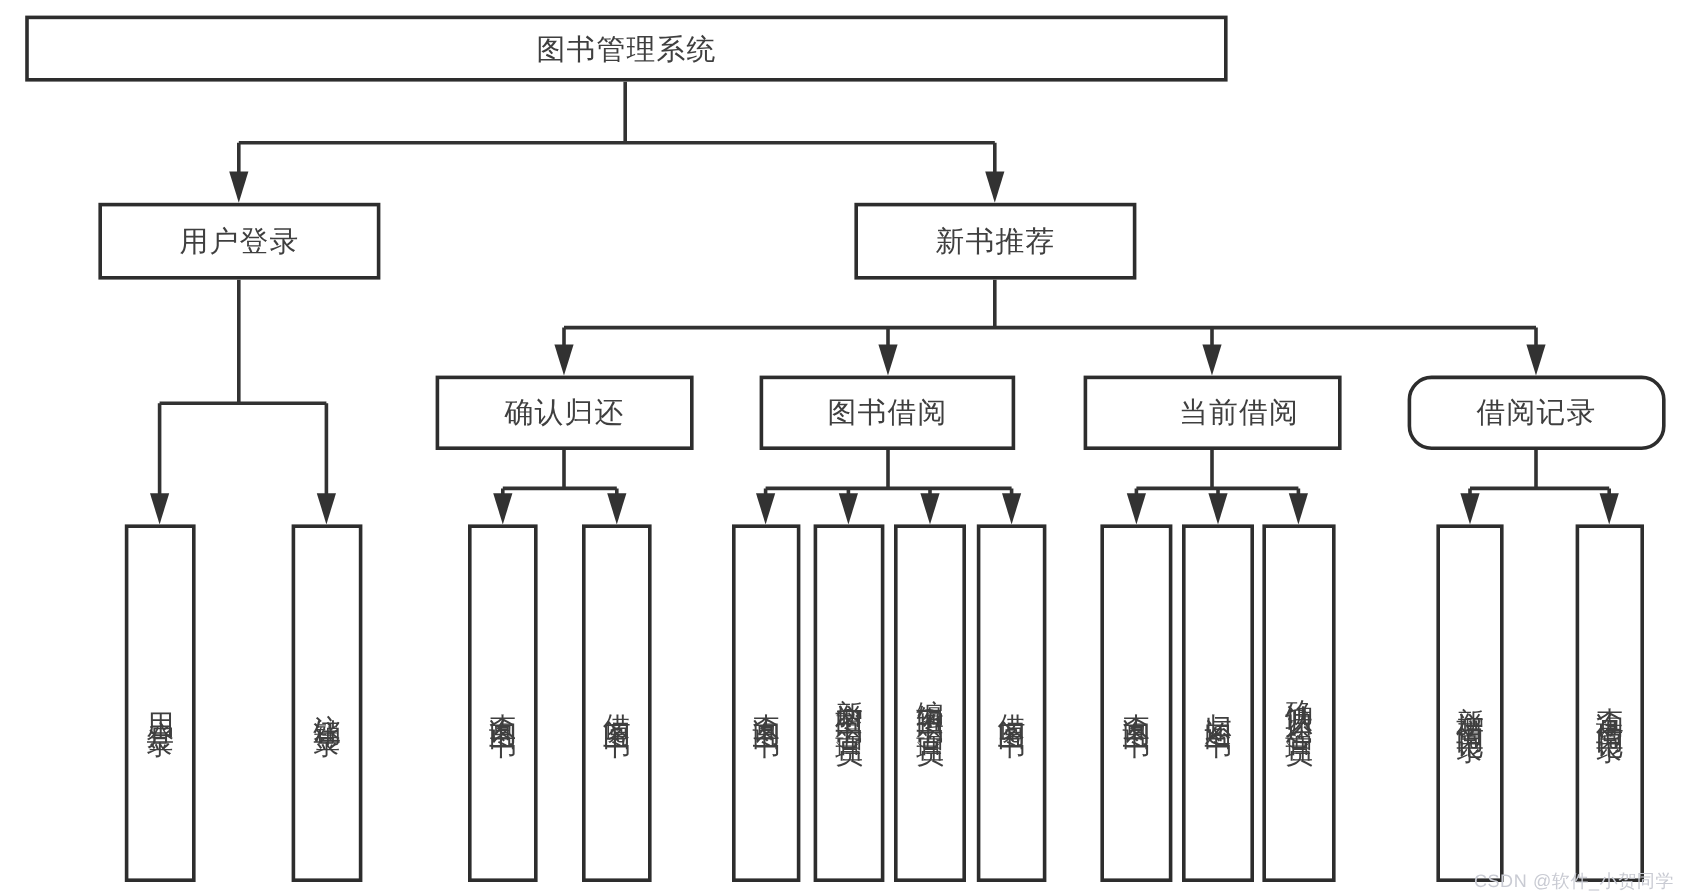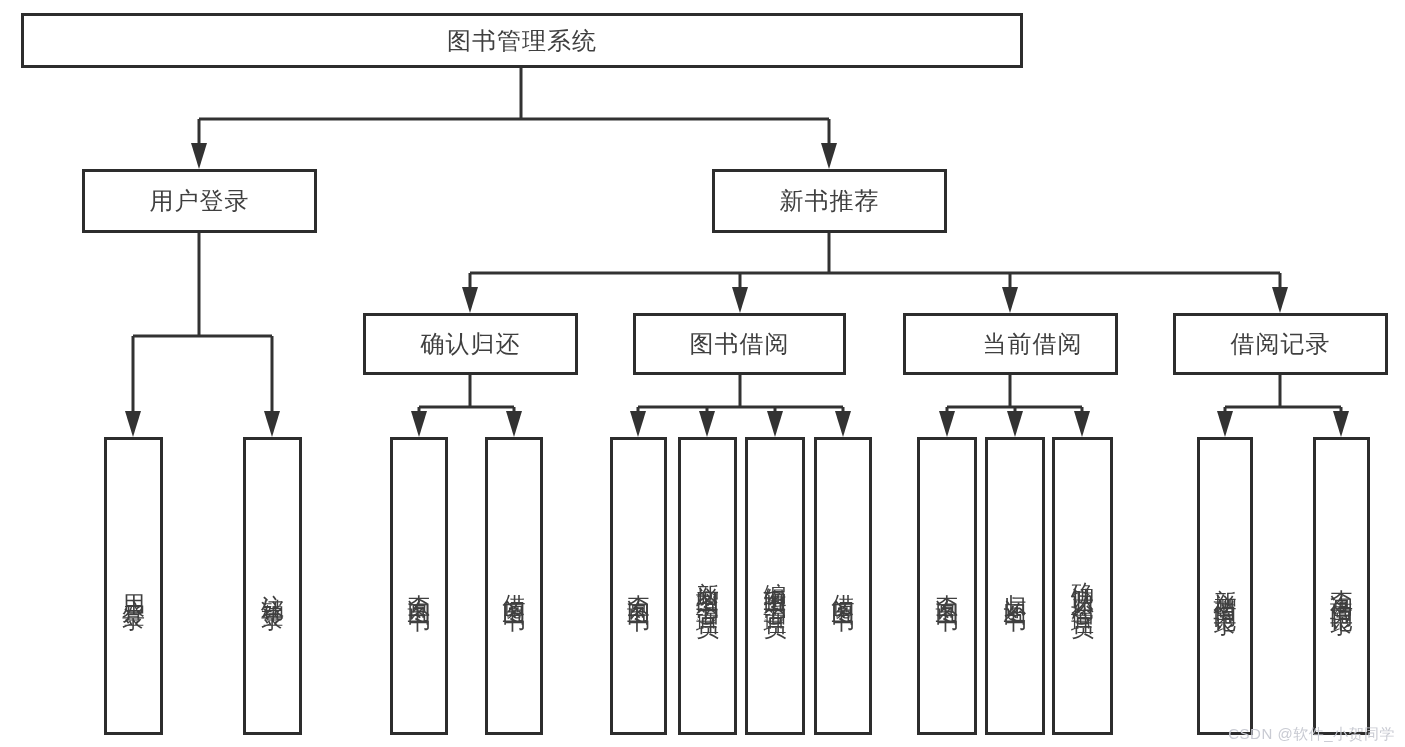--- a/index.html
+++ b/index.html
@@ -103,21 +103,21 @@
     </div>
     <div class="node h" style="left: 363px; top: 313px; width: 215px; height: 62px;">
       <span class="label">确认归还</span>
     </div>
     <div class="node h" style="left: 633px; top: 313px; width: 213px; height: 62px; font-family: Liberation Serif, serif;">
       <span class="label">图书借阅</span>
     </div>
     <div class="node h" style="left: 903px; top: 313px; width: 215px; height: 62px; padding-left: 44px;">
       <span class="label">当前借阅</span>
     </div>
-    <div class="node h" style="left: 1173px; top: 313px; width: 215px; height: 62px;">
+    <div class="node h" style="left: 1173px; top: 313px; width: 215px; height: 62px; border-radius: 20px;">
       <span class="label">借阅记录</span>
     </div>
     <div class="node v" style="left: 104px; top: 437px; width: 59px; height: 298px;">
       <span class="label">用户登录</span>
     </div>
     <div class="node v" style="left: 243px; top: 437px; width: 59px; height: 298px;">
       <span class="label">注销登录</span>
     </div>
     <div class="node v" style="left: 390px; top: 437px; width: 58px; height: 298px;">
       <span class="label">查询图书</span>

